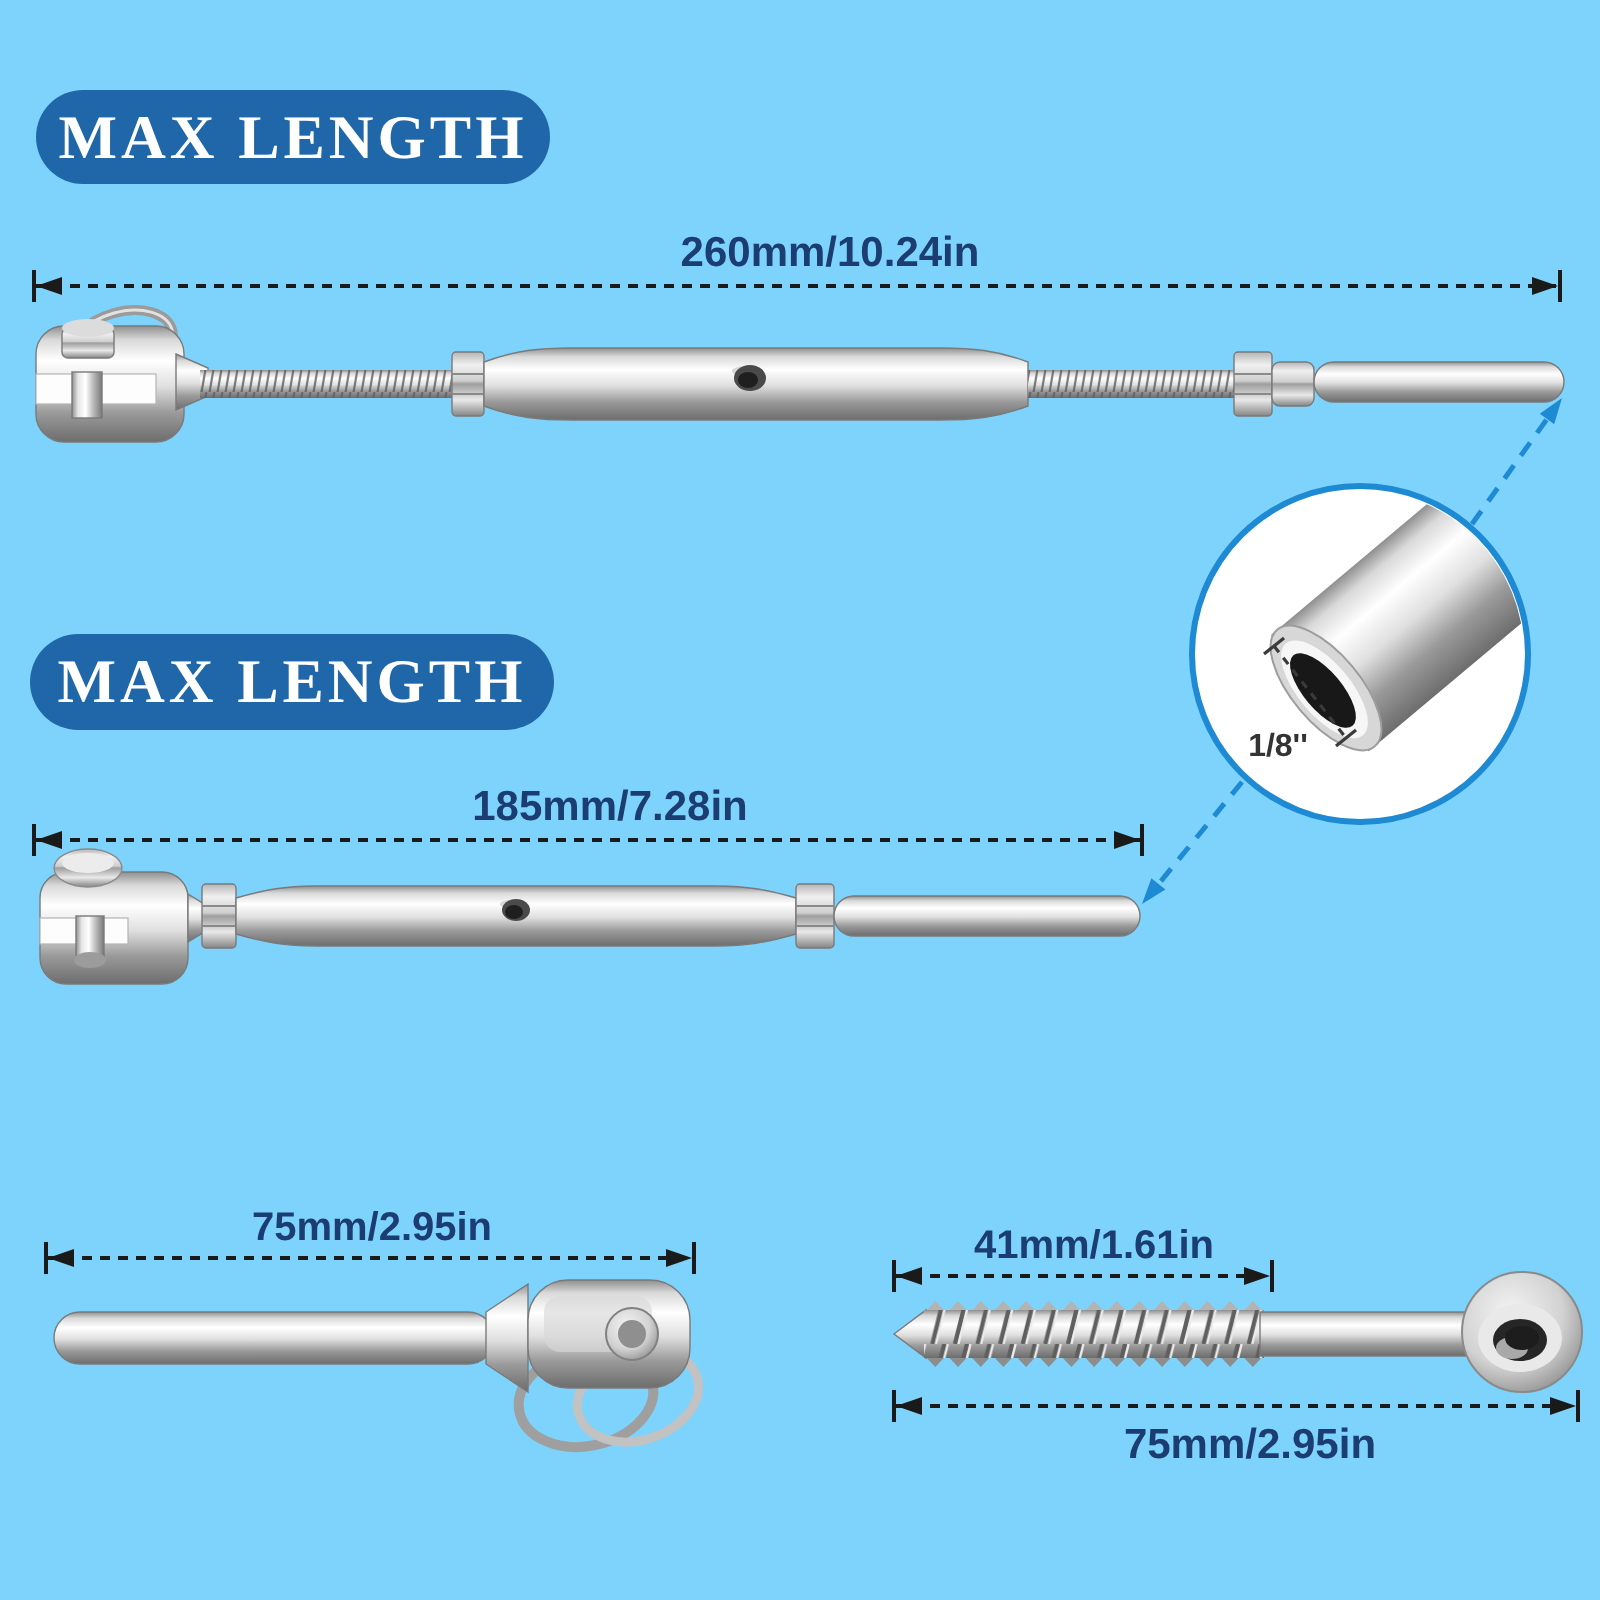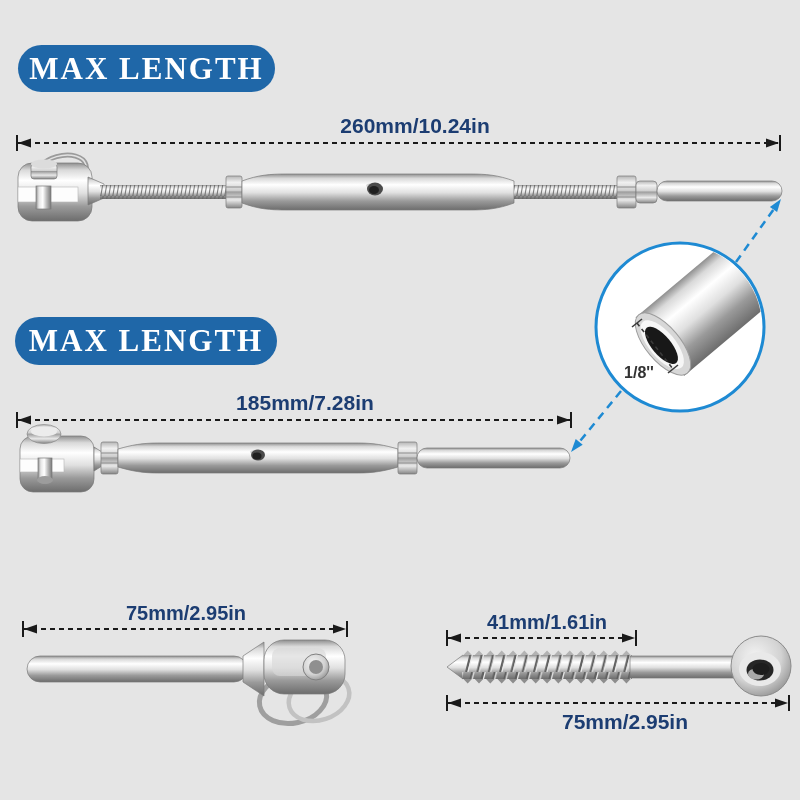--- a/index.html
+++ b/index.html
@@ -1,16 +1,16 @@
 <!DOCTYPE html>
 <html><head>
 <meta charset="utf-8">
 <style>
   html,body{margin:0;padding:0;background:#ffffff;}
-  #stage{position:relative;width:800px;height:800px;background:#e5e5e5;overflow:hidden;
+  #stage{position:relative;width:800px;height:800px;background:#7dd3fc;overflow:hidden;
          font-family:"Liberation Sans", sans-serif;}
   svg{position:absolute;left:0;top:0;}
   .badge-text{font-family:"Liberation Serif", serif;font-weight:bold;font-size:31px;
               letter-spacing:2px;fill:#ffffff;}
   .dim-text{font-family:"Liberation Sans", sans-serif;font-weight:bold;font-size:21px;fill:#1c3d72;}
   .inset-text{font-family:"Liberation Sans", sans-serif;font-weight:600;font-size:16px;fill:#333333;}
   .dimline{stroke:#1a1a1a;stroke-width:2;stroke-dasharray:5 4;fill:none;}
   .dimtick{stroke:#1a1a1a;stroke-width:2;}
   .dimarrow{fill:#1a1a1a;}
   .metal-edge{stroke:#7a7a7a;stroke-width:0.7;}

